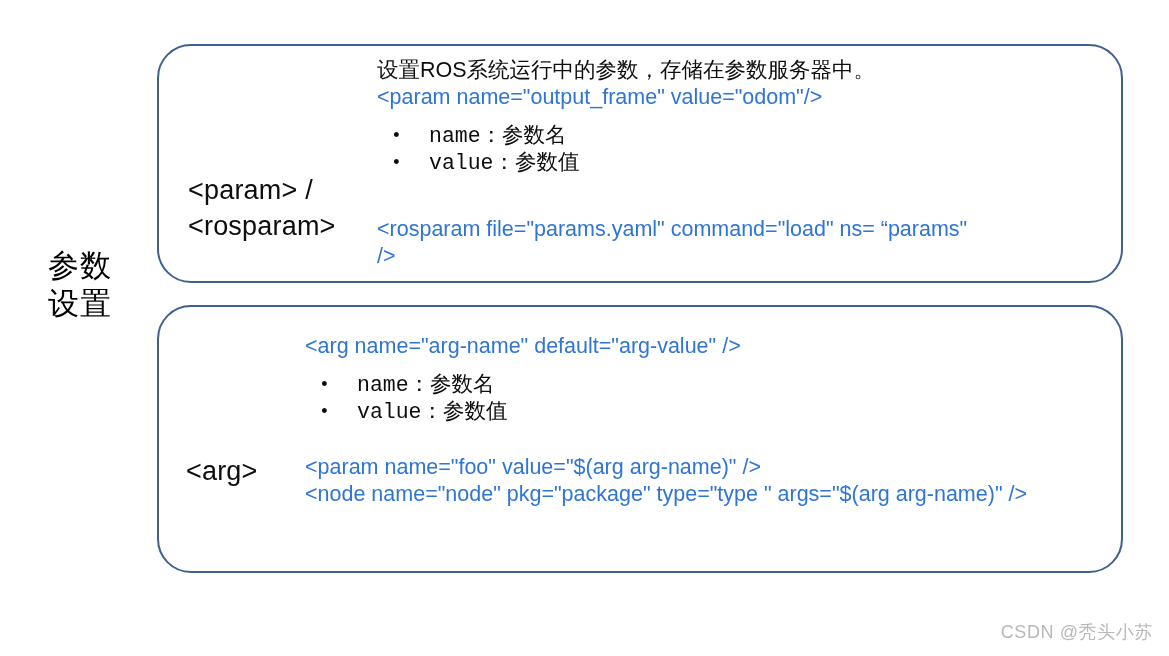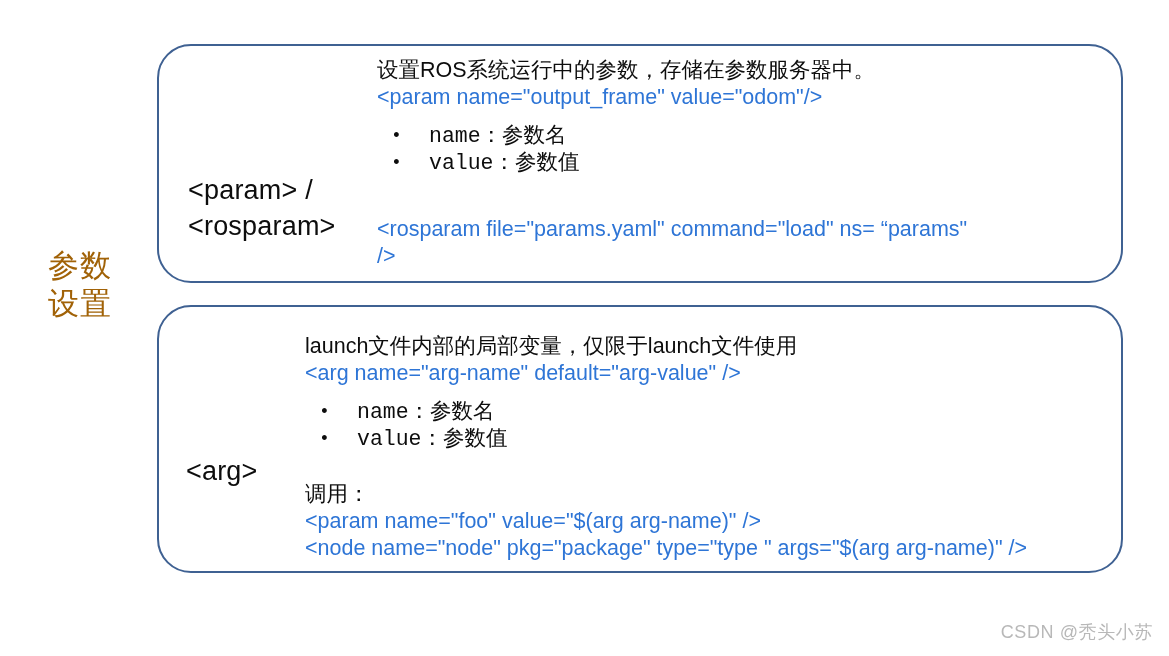--- a/index.html
+++ b/index.html
@@ -19,21 +19,21 @@
 
   
   .category-label {
     position: absolute;
     left: 48px;
     top: 247px;
     width: 110px;
     font-size: 31px;
     line-height: 1.22;
     font-weight: 400;
-    color: #a16207;
+    color: #000000;
     letter-spacing: 1px;
     white-space: pre-line;
   }
 
   
   .rbox {
     position: absolute;
     box-sizing: border-box;
     border: 2.2px solid #3f6192;
     border-radius: 34px;
@@ -158,25 +158,23 @@
   <div class="spacer"></div>
   <div class="txt-blue">&lt;rosparam file="params.yaml" command="load" ns= “params"</div>
   <div class="txt-blue">/&gt;</div>
 </div>
 
 <div class="rbox" id="box-arg"></div>
 
 <div class="tag-label" id="tag-arg">&lt;arg&gt;</div>
 
 <div class="content" id="content-arg">
-  <div class="txt-black">launch文件内部的局部变量，仅限于launch文件使用</div>
   <div class="txt-blue">&lt;arg name="arg-name"  default="arg-value" /&gt;</div>
   <ul class="bullets">
     <li>name：参数名</li>
     <li>value：参数值</li>
   </ul>
   <div class="spacer-sm"></div>
-  <div class="txt-black">调用：</div>
   <div class="txt-blue">&lt;param name="foo" value="$(arg arg-name)" /&gt;</div>
   <div class="txt-blue overflow-line">&lt;node name="node" pkg="package" type="type " args="$(arg arg-name)" /&gt;</div>
 </div>
 
 <div class="watermark">CSDN @秃头小苏</div>
 
 </body></html>

